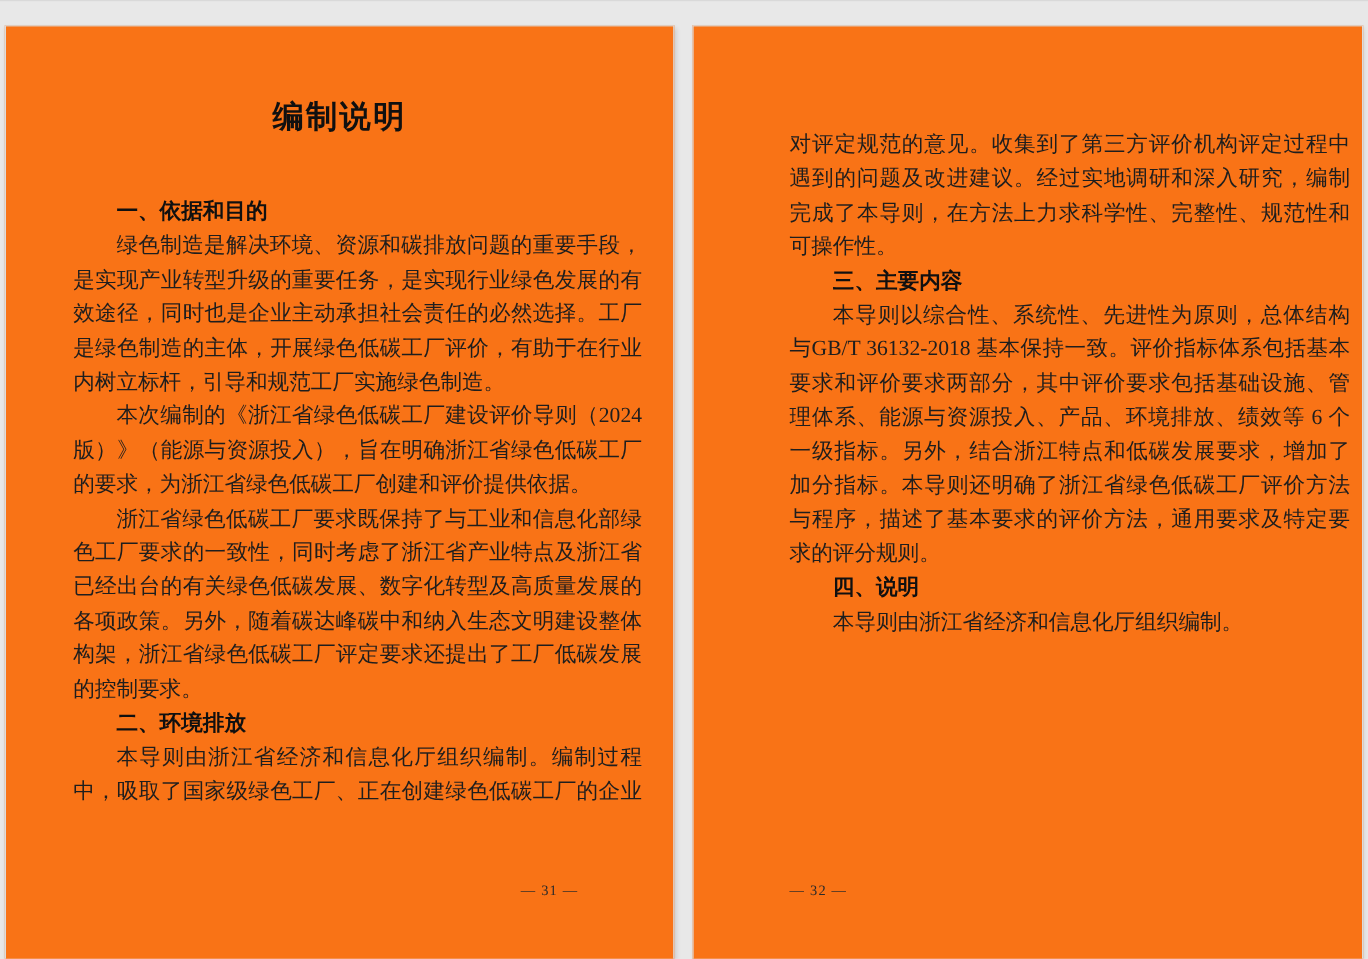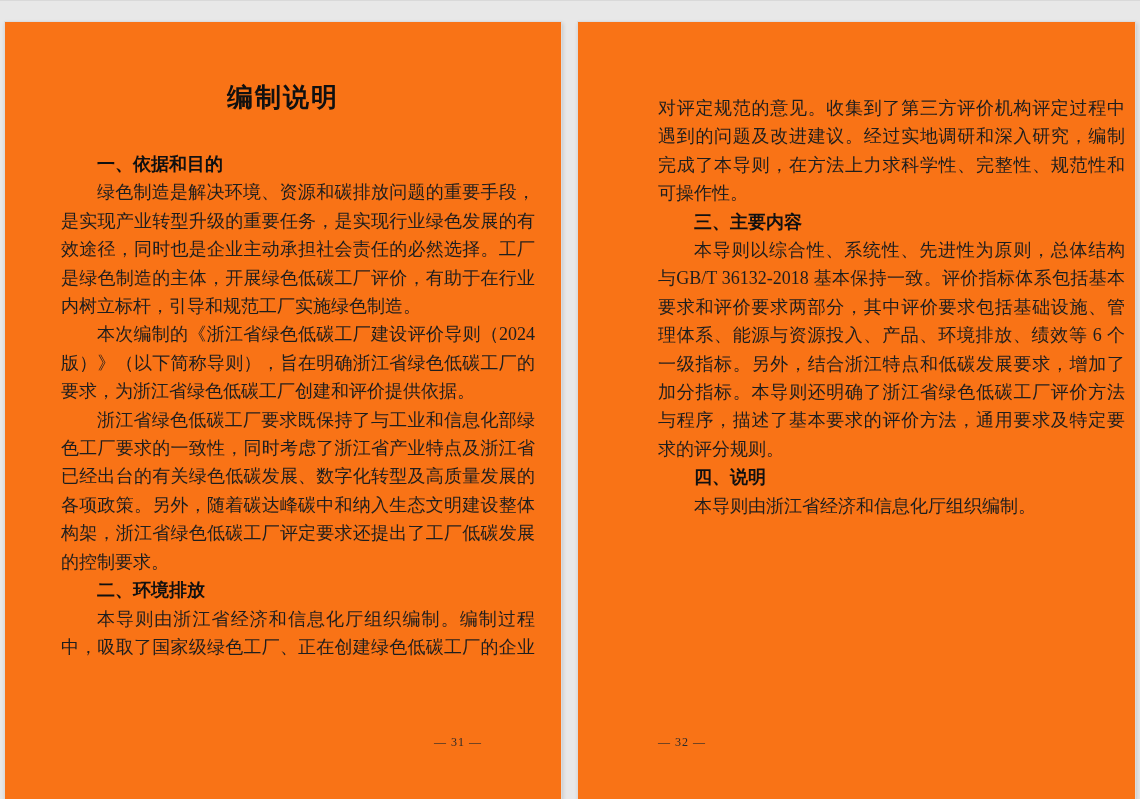--- a/index.html
+++ b/index.html
@@ -42,20 +42,21 @@
     letter-spacing: 2px;
     color: #101010;
   }
 
   .content {
     position: absolute;
     font-size: 18px;
     line-height: 28.4px;
     color: #1e1e1e;
     text-align: justify;
+    margin-top: 12px;
   }
   .content-a { top: 128px; left: 56px; width: 474px; }
   .content-b { top: 72px;  left: 80px; width: 467px; }
 
   .content p, .content h2 {
     margin: 0;
     padding: 0;
     text-indent: 2em;
   }
   .content h2 {
@@ -81,21 +82,21 @@
 </head>
 <body>
 
 <div class="canvas">
 
   <div class="page page-a">
     <div class="doc-title">编制说明</div>
     <div class="content content-a">
       <h2>一、依据和目的</h2>
       <p>绿色制造是解决环境、资源和碳排放问题的重要手段，是实现产业转型升级的重要任务，是实现行业绿色发展的有效途径，同时也是企业主动承担社会责任的必然选择。工厂是绿色制造的主体，开展绿色低碳工厂评价，有助于在行业内树立标杆，引导和规范工厂实施绿色制造。</p>
-      <p>本次编制的《浙江省绿色低碳工厂建设评价导则（2024版）》（以下简称导则），旨在明确浙江省绿色低碳工厂的要求，为浙江省绿色低碳工厂创建和评价提供依据。</p>
+      <p>本次编制的《浙江省绿色低碳工厂建设评价导则（2024版）》（能源与资源投入），旨在明确浙江省绿色低碳工厂的要求，为浙江省绿色低碳工厂创建和评价提供依据。</p>
       <p>浙江省绿色低碳工厂要求既保持了与工业和信息化部绿色工厂要求的一致性，同时考虑了浙江省产业特点及浙江省已经出台的有关绿色低碳发展、数字化转型及高质量发展的各项政策。另外，随着碳达峰碳中和纳入生态文明建设整体构架，浙江省绿色低碳工厂评定要求还提出了工厂低碳发展的控制要求。</p>
       <h2>二、环境排放</h2>
       <p class="fill-last">本导则由浙江省经济和信息化厅组织编制。编制过程中，吸取了国家级绿色工厂、正在创建绿色低碳工厂的企业</p>
     </div>
     <div class="page-number pn-right">— 31 —</div>
   </div>
 
   <div class="page page-b">
     <div class="content content-b">
       <p class="no-indent">对评定规范的意见。收集到了第三方评价机构评定过程中遇到的问题及改进建议。经过实地调研和深入研究，编制完成了本导则，在方法上力求科学性、完整性、规范性和可操作性。</p>

